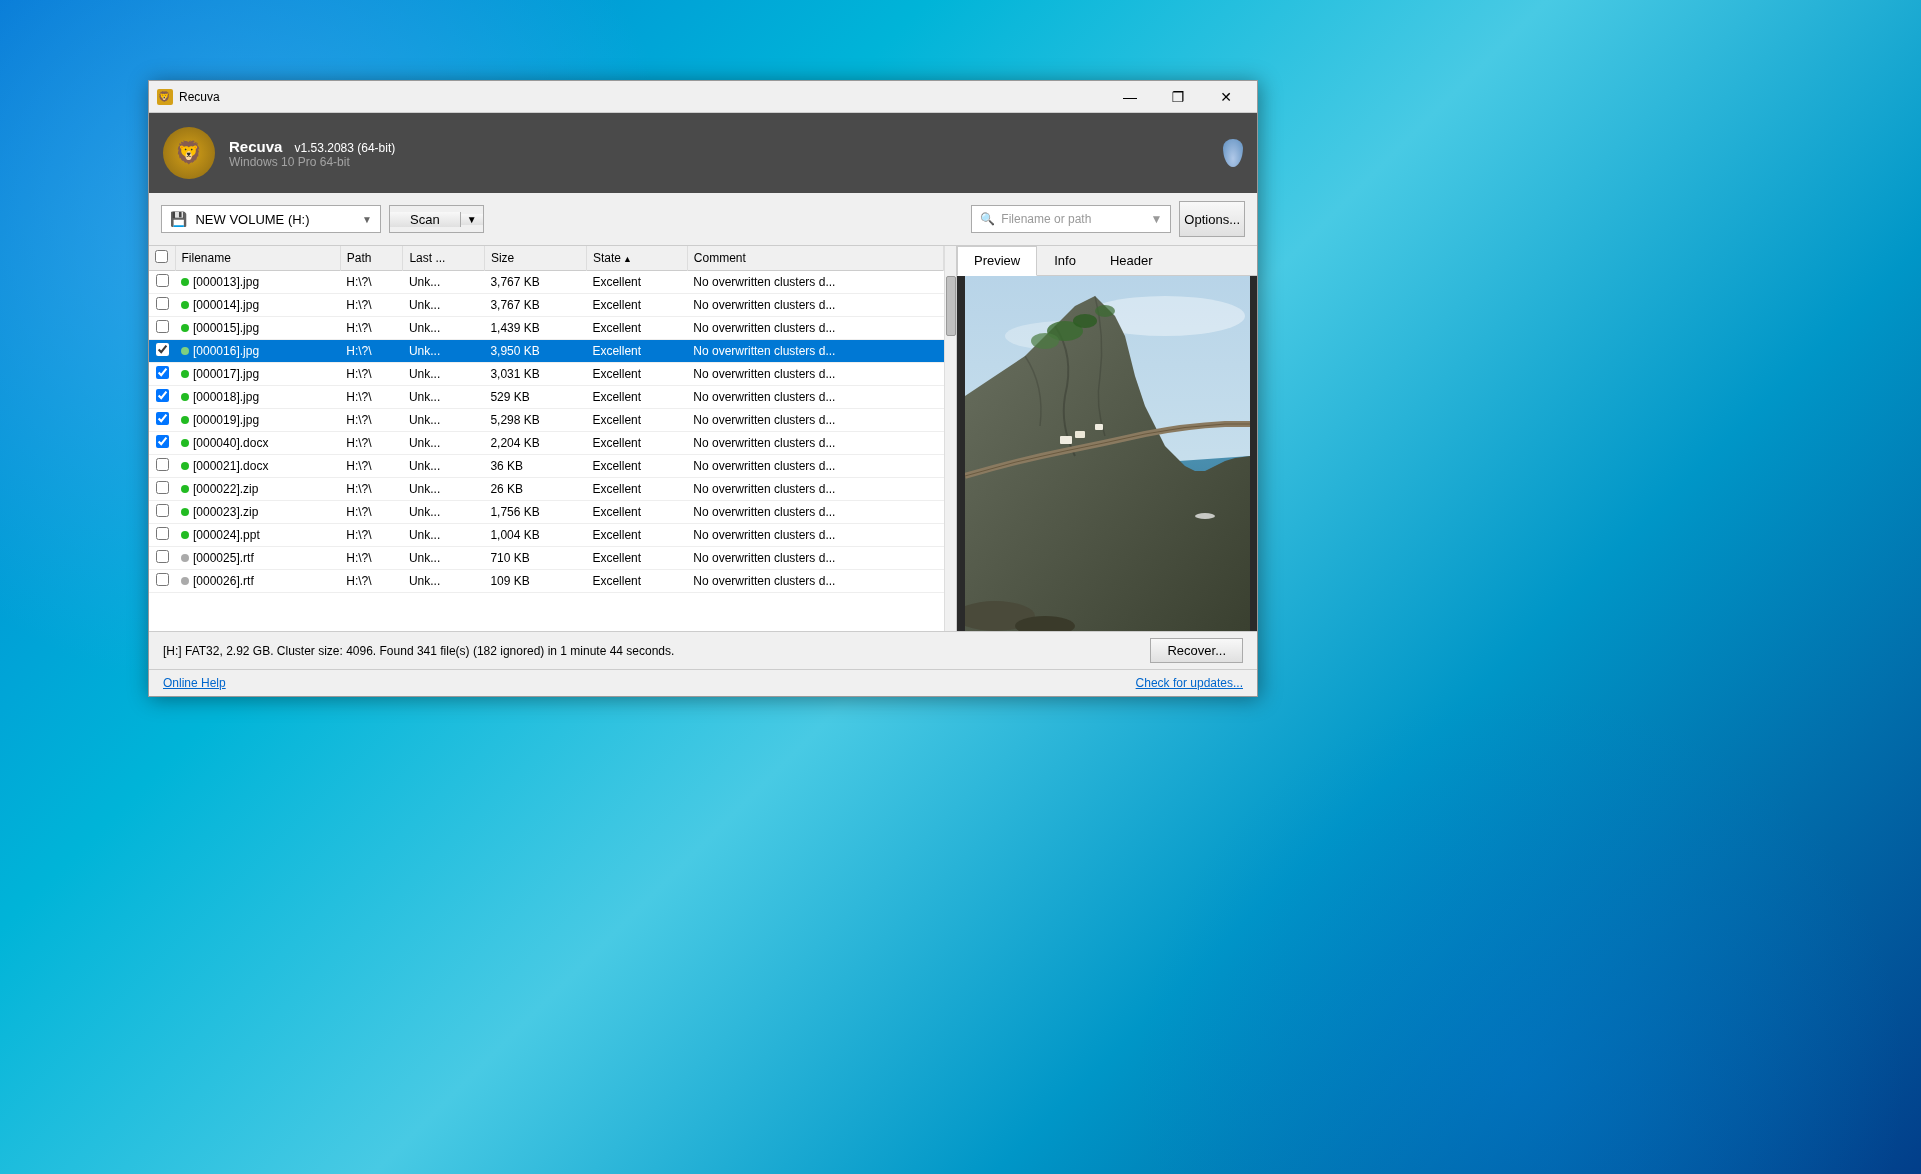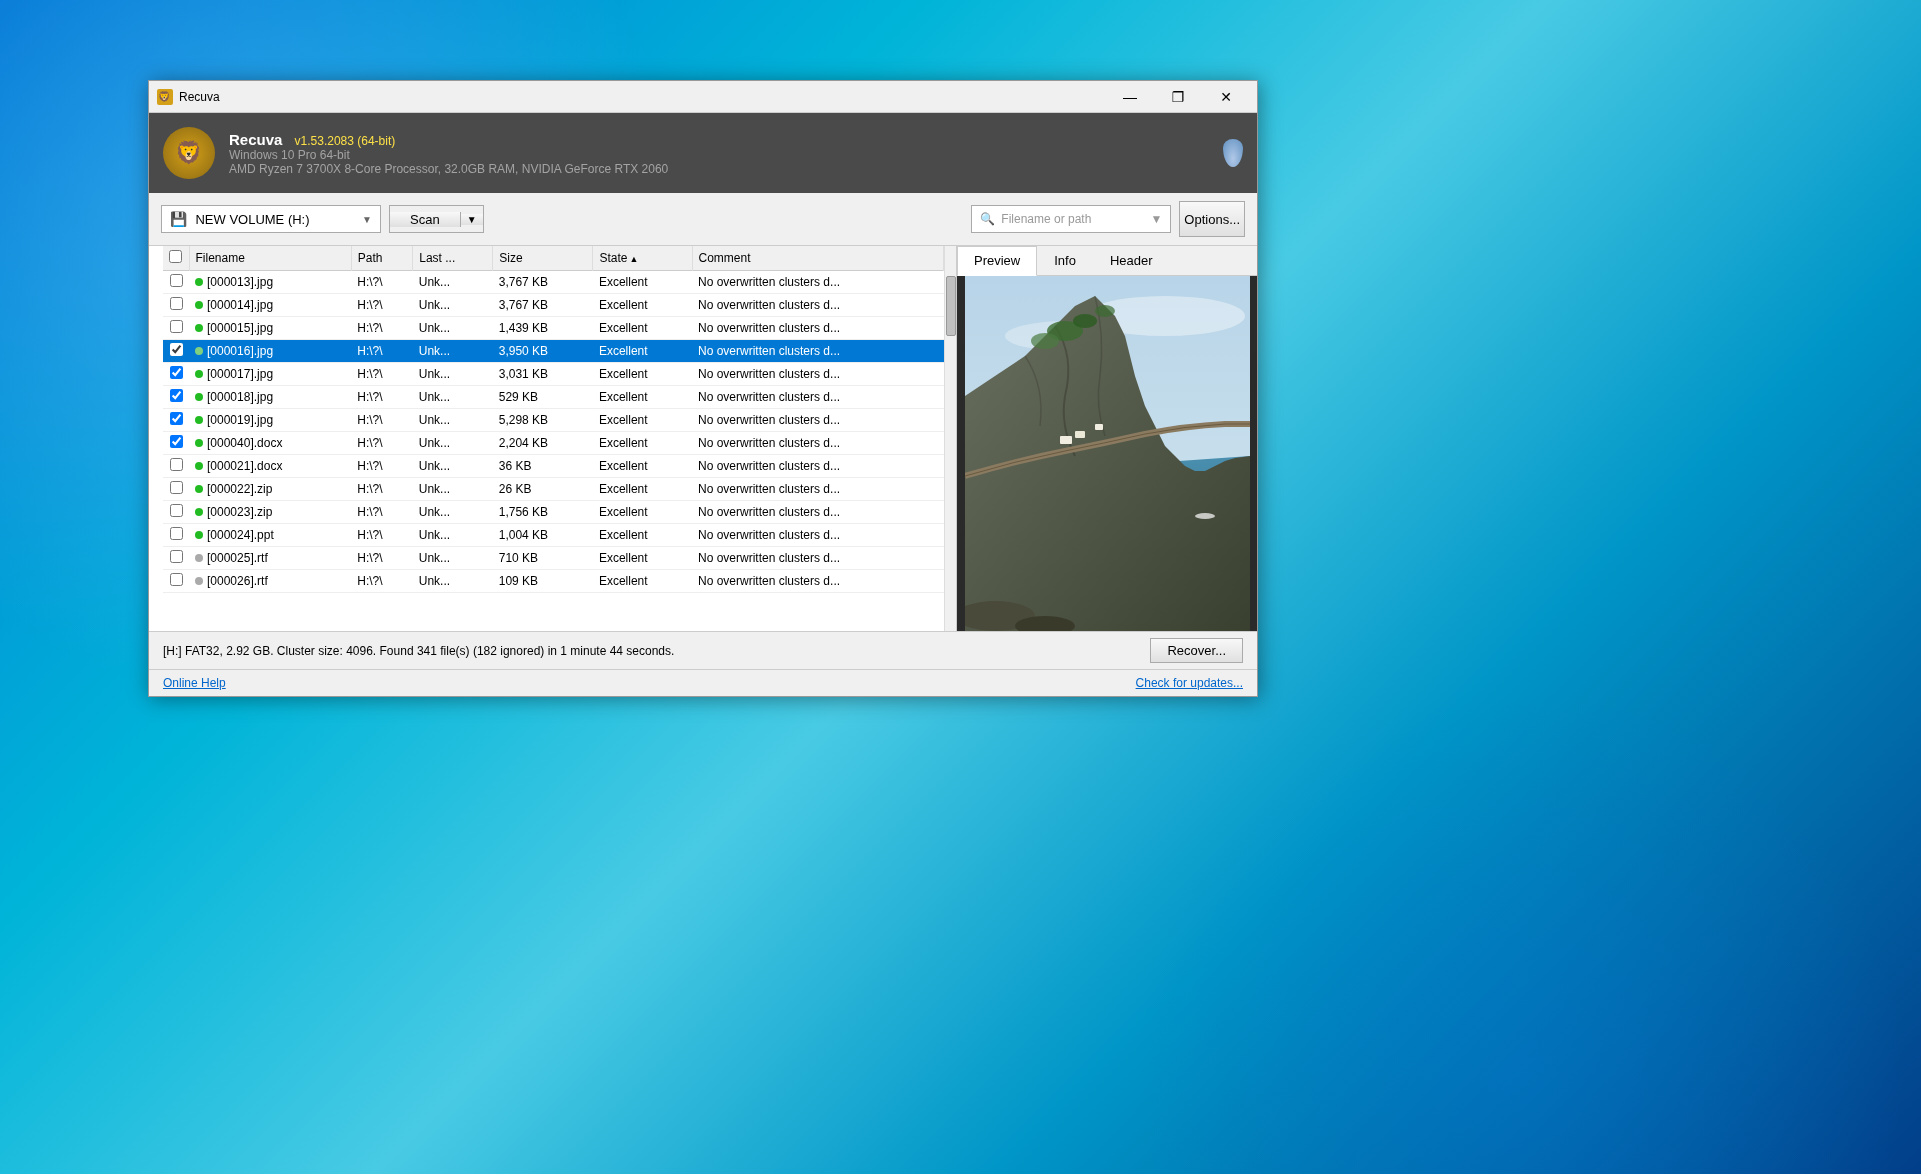--- a/index.html
+++ b/index.html
@@ -344,24 +344,23 @@
       <button class="title-bar-btn">❐</button>
       <button class="title-bar-btn close">✕</button>
     </div>
   </div>
 
   <div class="header-bar">
     <div class="header-logo">🦁</div>
     <div class="header-info">
       <div class="app-name">
         <span>Recuva</span>
-        <span style="font-size:12px; font-weight:normal; color:#fde047; margin-left:8px;">v1.53.2083 (64-bit)</span>
+        <span style="font-size:12px; font-weight:normal; color:#ffffff; margin-left:8px;">v1.53.2083 (64-bit)</span>
       </div>
       <div class="version">Windows 10 Pro 64-bit</div>
-      <div class="version">AMD Ryzen 7 3700X 8-Core Processor, 32.0GB RAM, NVIDIA GeForce RTX 2060</div>
     </div>
     <div class="header-droplet"></div>
   </div>
 
   <div class="toolbar">
     <div class="drive-select">
       <span class="drive-icon">💾</span>
       <span>NEW VOLUME (H:)</span>
       <span class="dropdown-arrow">▼</span>
     </div>
@@ -374,21 +373,21 @@
       <span style="color:#999;">Filename or path</span>
       <span style="margin-left:auto;">▼</span>
     </div>
     <button class="options-btn">Options...</button>
   </div>
 
   <div class="main-area">
 
     <div class="file-list-area">
       <div class="file-list-wrapper">
-        <div style="flex:1; overflow:hidden;margin-left:14px;">
+        <div style="flex:1; overflow:hidden;">
           <table class="file-table">
             <thead>
               <tr>
                 <th class="check-col">
                   <input type="checkbox" style="">
                 </th>
                 <th>Filename</th>
                 <th>Path</th>
                 <th>Last ...</th>
                 <th>Size</th>

